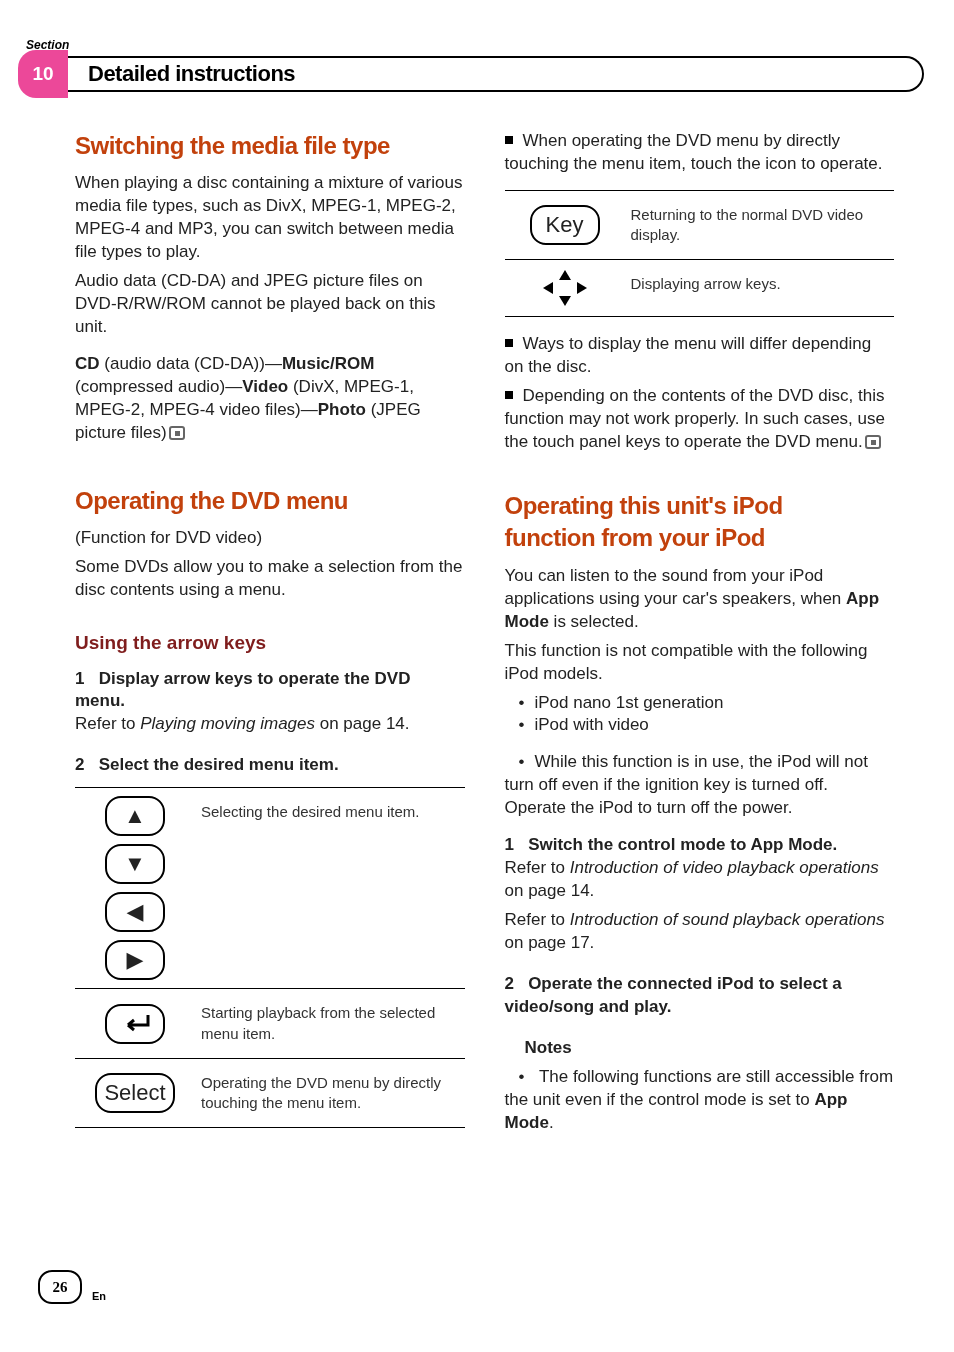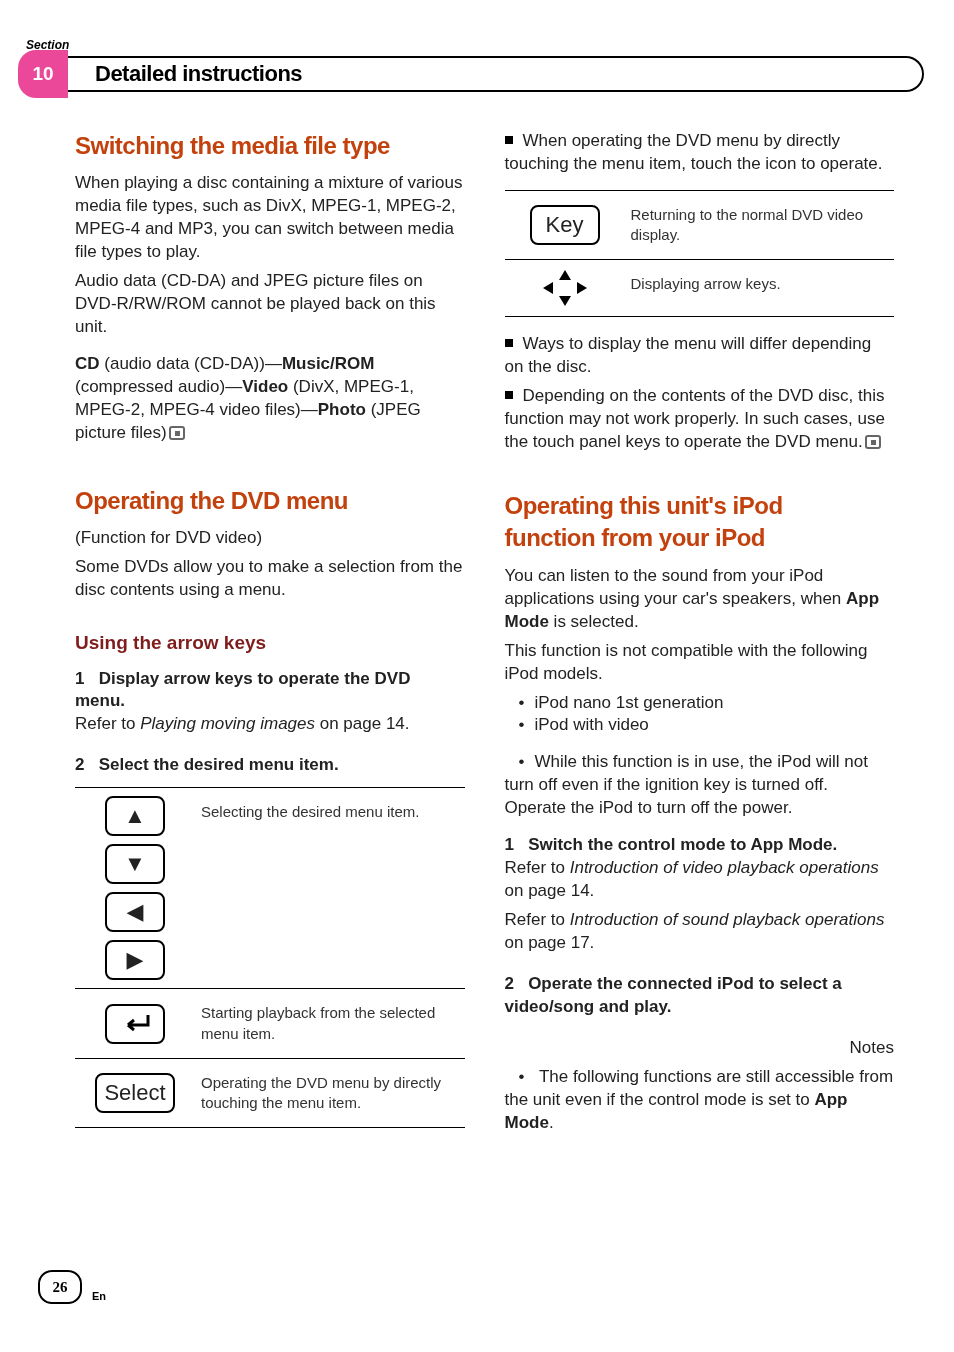--- a/index.html
+++ b/index.html
@@ -41,21 +41,21 @@
     justify-content: center;
   }
   .header-title-box {
     border: 2px solid #000;
     border-left: none;
     height: 36px;
     flex: 1;
     border-radius: 0 18px 18px 0;
     display: flex;
     align-items: center;
-    padding-left: 27px;
+    padding-left: 20px;
   }
   .header-title {
     font-size: 22px;
     font-weight: 900;
     letter-spacing: -0.5px;
   }
   .cols {
     position: absolute;
     top: 130px;
     left: 75px;
@@ -80,29 +80,29 @@
   }
   .tbl { border-top:1px solid #000; border-bottom:1px solid #000; margin-top:10px; }
   .trow { display:flex; align-items:stretch; border-bottom:1px solid #000; }
   .trow:last-child { border-bottom:none; }
   .tcell-key {
     width: 120px; padding: 8px 6px;
     display:flex; align-items:center; justify-content:center; flex-direction:column; gap:8px;
   }
   .tcell-desc { flex:1; padding: 14px 6px; font-size:15px; color:#333; }
   .key-box {
-    border: 2.5px solid #000; border-radius: 8px; width: 60px; height: 40px;
+    border: 2.5px solid #000; border-radius: 16px; width: 60px; height: 40px;
     display:flex; align-items:center; justify-content:center; font-size:22px;
   }
   .key-label-box { font-size: 22px; }
   .arrow-cluster svg { display:block; }
   .bullet-black { display:inline-block; width:8px; height:8px; background:#000; margin-right:10px; vertical-align:2px; }
   ul.plain { list-style: none; padding-left: 0; margin: 6px 0 14px 0; }
   ul.plain li::before { content: "•"; margin: 0 10px 0 14px; }
-  .notes-hdr { font-weight:normal; margin-top:18px; margin-left:6px;text-align:right; }
+  .notes-hdr { font-weight:bold; margin-top:18px; margin-left:20px; }
   .page-num {
     position:absolute; bottom:48px; left:38px;
     border:2px solid #000; border-radius: 14px; width:44px; height:34px;
     display:flex; align-items:center; justify-content:center; font-weight:bold; font-size:15px;font-family:Liberation Serif, serif;
   }
   .page-lang { position:absolute; bottom:50px; left:92px; font-size:11px; font-weight:bold; }
   .italic { font-style: italic; }
 </style>
 </head>
 <body>

